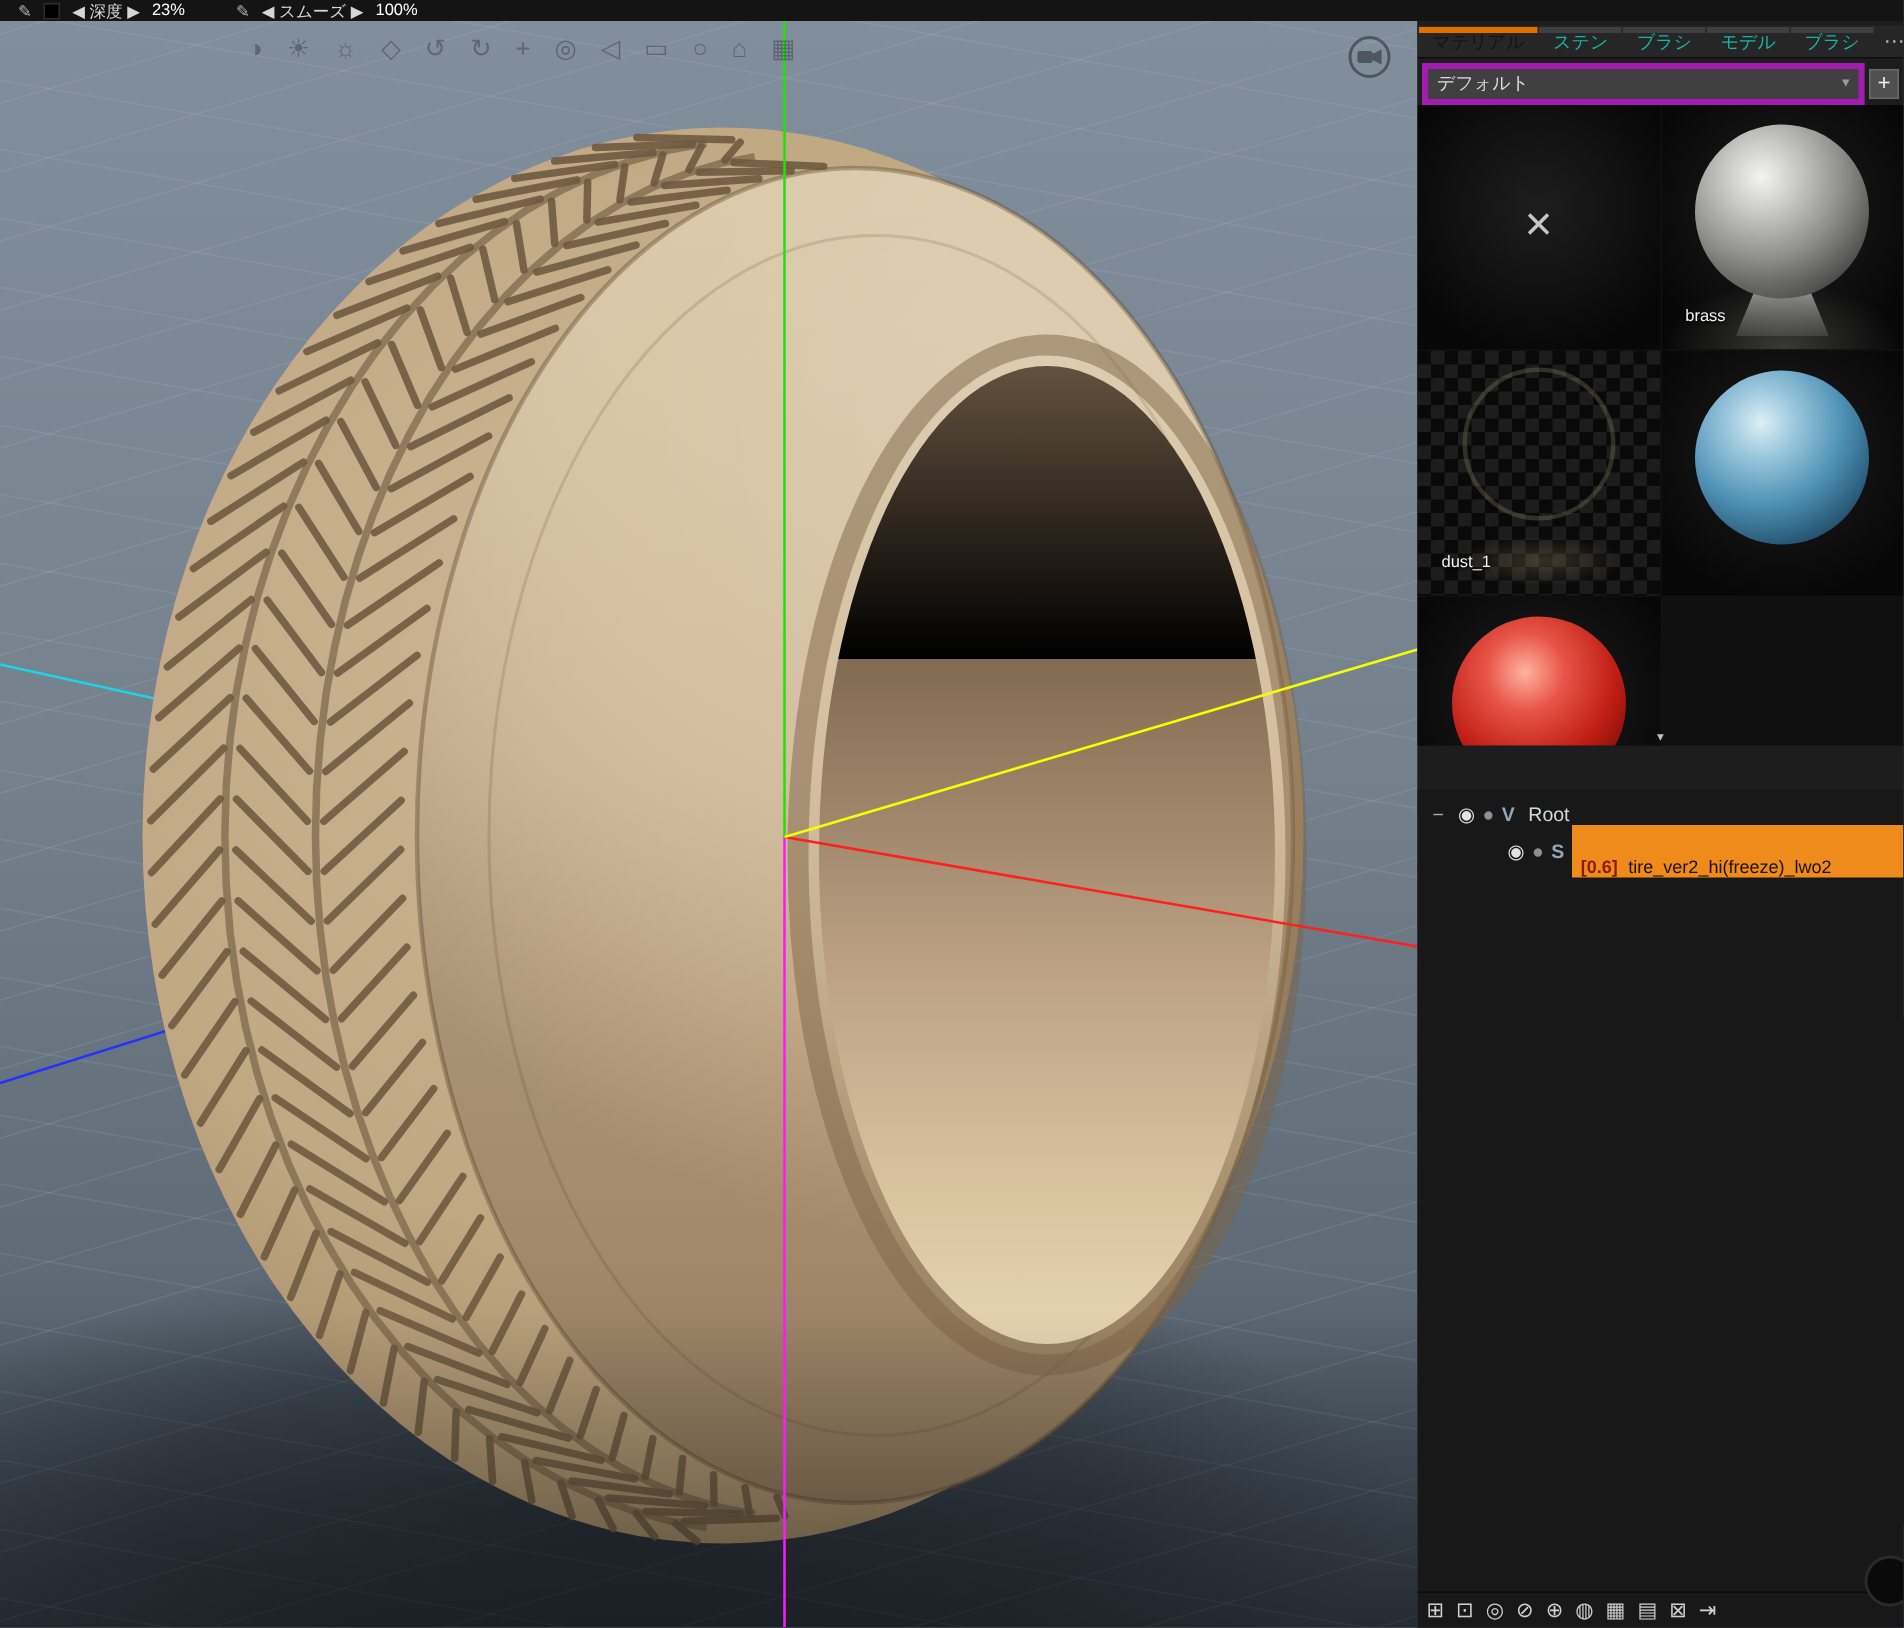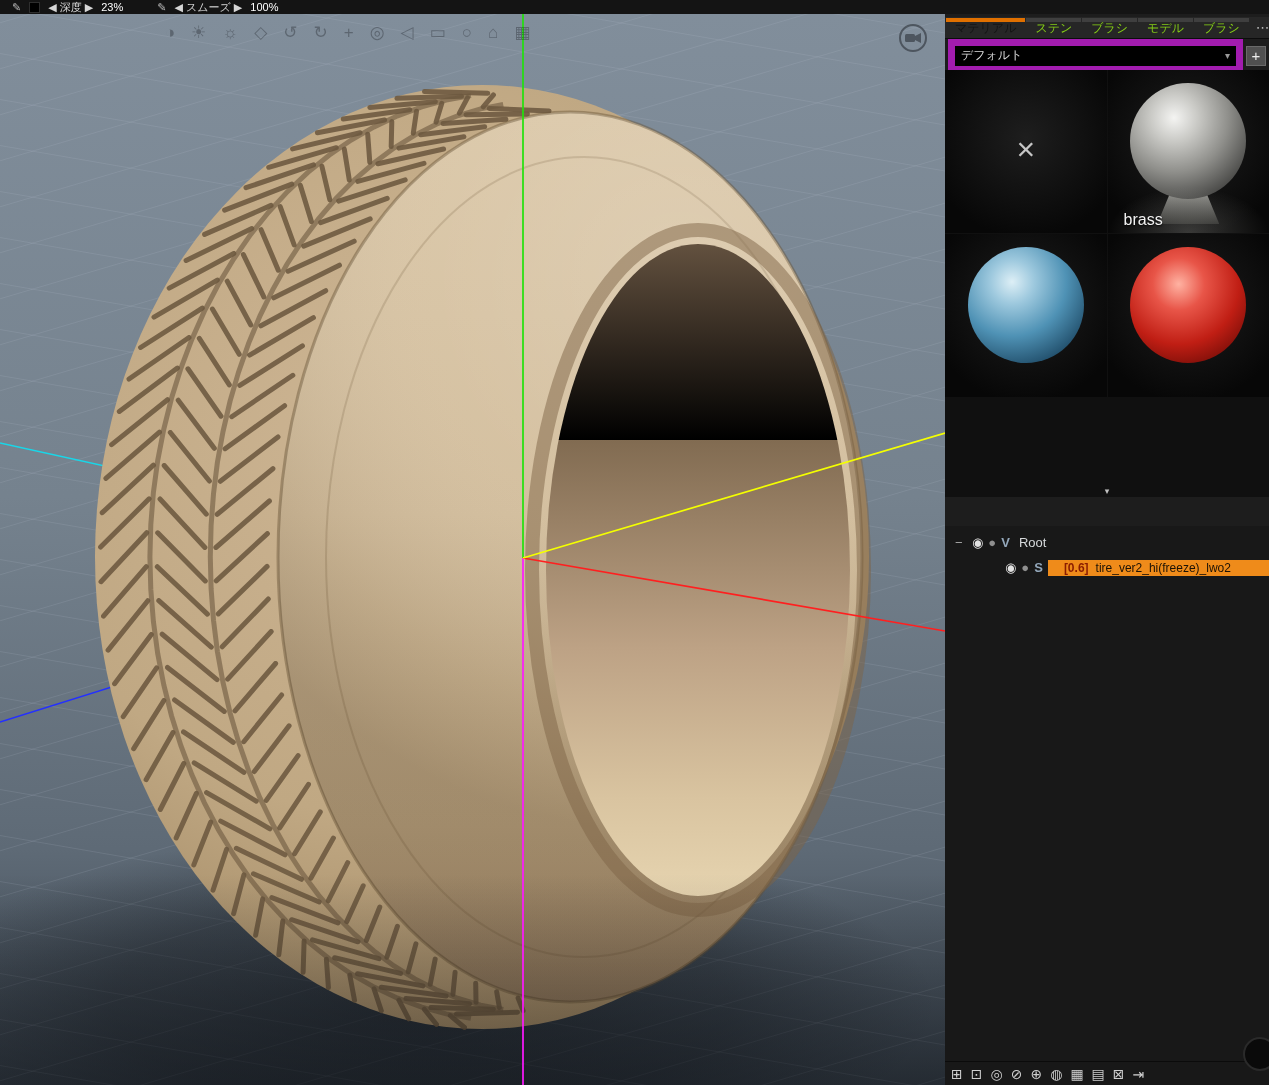--- a/index.html
+++ b/index.html
@@ -22,39 +22,39 @@
             color:rgba(22,27,33,.34);font-size:17px;line-height:22px;}
   .camera-btn{position:absolute;right:16px;top:8px;width:32px;height:32px;cursor:pointer;}
 
   
   .rpanel{position:absolute;left:945px;top:14px;width:324px;height:1071px;background:#1d1d1d;
           overflow:hidden;font-size:12px;color:#ccc;}
   .tabrow{position:absolute;left:0;right:0;height:22px;background:#262626;display:flex;
           gap:1px;padding:1px 1px 16px 1px;box-sizing:border-box;border-bottom:1px solid #0c0c0c;overflow:hidden;}
   .mat-tabs{top:3px;}
   .tree-tabs{top:489px;}
-  .tab{flex:0 0 auto;padding:0 9px;line-height:21px;background:#3f3f3f;color:#84cc16;
+  .tab{flex:0 0 auto;padding:0 9px;line-height:21px;background:#3f3f3f;color:#14b8a6;
        font-size:12px;white-space:nowrap;cursor:pointer;}
   .tab.active{background:#e07000;color:#141414;}
   .more{margin-left:auto;color:#b5b5b5;padding:0 6px;line-height:19px;font-size:14px;cursor:pointer;}
 
   .preset-row{position:absolute;top:27px;left:0;right:0;height:26px;display:flex;align-items:center;
               gap:3px;padding:3px 3px 0 3px;box-sizing:border-box;}
-  .combo{flex:1;height:20px;background:#000000;border:7px solid #a21caf;display:flex;align-items:center;
+  .combo{flex:1;height:20px;background:#404040;border:4px solid #a21caf;display:flex;align-items:center;
          padding:0 6px;color:#ddd;cursor:pointer;}
   .combo .arr{margin-left:auto;color:#999;font-size:10px;}
   .addbtn{width:20px;height:20px;background:#505050;border:1px solid #6a6a6a;color:#eee;
           text-align:center;line-height:18px;font-size:15px;box-sizing:border-box;cursor:pointer;}
 
   .matgrid{position:absolute;top:56px;left:0;right:0;height:427px;background:#101010;
            display:grid;grid-template-columns:1fr 1fr;grid-template-rows:163px 163px 163px;
            gap:1px;overflow:hidden;}
   .cell{position:relative;background:radial-gradient(circle at 50% 42%,#1e1e1e 0%,#070707 80%);overflow:hidden;cursor:pointer;}
   .xmark{position:absolute;left:50%;top:50%;transform:translate(-50%,-56%);font-size:32px;color:#c6c6c6;}
-  .mlabel{position:absolute;left:6px;bottom:4px;color:#f2f2f2;font-size:16px;text-shadow:0 1px 2px #000;padding-left:10px;}
+  .mlabel{position:absolute;left:6px;bottom:16px;color:#f2f2f2;font-size:11px;text-shadow:0 1px 2px #000;padding-left:10px;}
   .sphere{position:absolute;left:50%;top:13px;transform:translateX(-50%);width:116px;height:116px;border-radius:50%;}
   .base{position:absolute;left:50%;top:124px;transform:translateX(-50%);width:62px;height:30px;
         clip-path:polygon(20% 0,80% 0,100% 100%,0 100%);}
   .glow{position:absolute;left:0;right:0;bottom:0;height:46px;pointer-events:none;}
   .kind-brass  .sphere{background:radial-gradient(circle at 38% 30%,#f4f4f2 0%,#c9c9c5 22%,#8f8f8b 50%,#474745 80%,#242422 100%);}
   .kind-brass  .base{background:linear-gradient(#8f8f8b,#262624);}
   .kind-brass  .glow{background:radial-gradient(ellipse at 50% 100%,rgba(185,185,180,.28),transparent 70%);}
   .kind-copper .sphere{background:radial-gradient(circle at 40% 30%,#f2b381 0%,#da8c4f 22%,#b15a28 50%,#6c2f12 80%,#381607 100%);}
   .kind-copper .base{background:linear-gradient(#8a5532,#241005);}
   .kind-copper .glow{background:radial-gradient(ellipse at 50% 100%,rgba(212,122,60,.33),transparent 70%);}
@@ -74,22 +74,22 @@
 
   .tree{position:absolute;top:512px;bottom:23px;left:0;right:0;background:#181818;}
   .trow{display:flex;align-items:center;height:25px;gap:5px;padding-left:10px;font-size:13px;}
   .trow.root{margin-top:4px;}
   .trow.child{padding-left:60px;}
   .expander{color:#aaa;width:12px;cursor:pointer;}
   .eye{color:#e2e2e2;cursor:pointer;}
   .ball{color:#8f8f8f;cursor:pointer;}
   .mode{color:#93a7ba;font-weight:bold;cursor:pointer;}
   .tlabel{color:#d6d9db;margin-left:4px;cursor:pointer;}
-  .selbox{background:#ef8b1a;height:16px;display:flex;align-items:center;gap:7px;
-          padding:0 16px;flex:1;color:#1c1205;font-size:12px;cursor:pointer;white-space:nowrap;overflow:hidden;}
+  .selbox{background:#ef8b1a;height:35px;display:flex;align-items:flex-end;gap:7px;
+          padding:0 6px;flex:1;color:#1c1205;font-size:12px;cursor:pointer;white-space:nowrap;overflow:hidden;}
   .selbox .val{color:#8a1c00;font-weight:bold;}
 
   .bottom-tools{position:absolute;bottom:0;left:0;right:0;height:23px;background:#181818;
                 border-top:1px solid #0b0b0b;display:flex;align-items:center;gap:8px;
                 padding-left:6px;color:#cfcfcf;font-size:14px;}
   .bottom-tools span{cursor:pointer;}
   .corner-circle{position:absolute;right:-8px;bottom:14px;width:30px;height:30px;border-radius:50%;
                  background:#0a0a0a;border:2px solid #2a2a2a;cursor:pointer;}
 </style>
 </head>
@@ -431,20 +431,26 @@
     <div class="matgrid">
       <div class="cell kind-none">
         <span class="xmark">×</span>
       </div>
       <div class="cell kind-brass">
         <div class="base"></div>
         <div class="sphere"></div>
         <div class="glow"></div>
         <span class="mlabel">brass</span>
       </div>
+      <div class="cell kind-dust">
+        <div class="checker"></div>
+        <div class="dustring"></div>
+        <div class="dustblob"></div>
+        <span class="mlabel">dust_1</span>
+      </div>
       <div class="cell kind-blue">
 
         <div class="sphere"></div>
 
       </div>
       <div class="cell kind-red">
 
         <div class="sphere"></div>
 
       </div>

